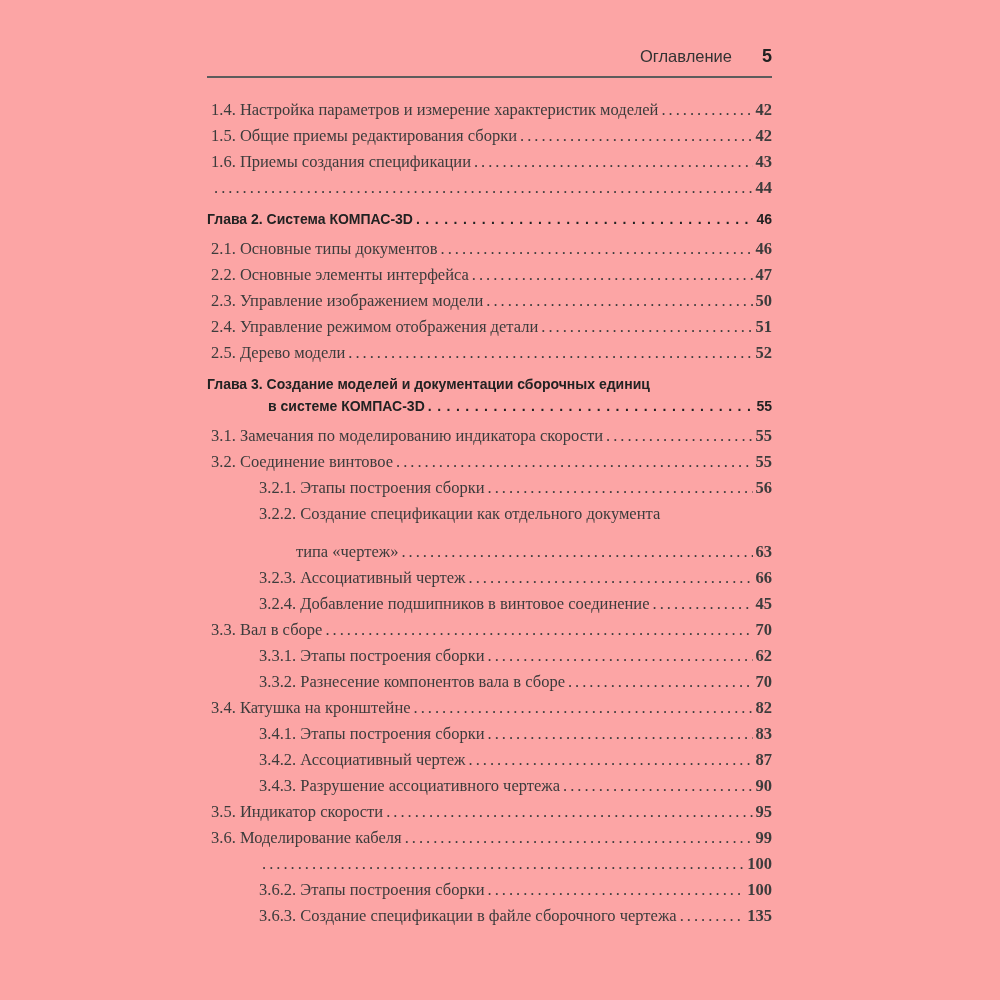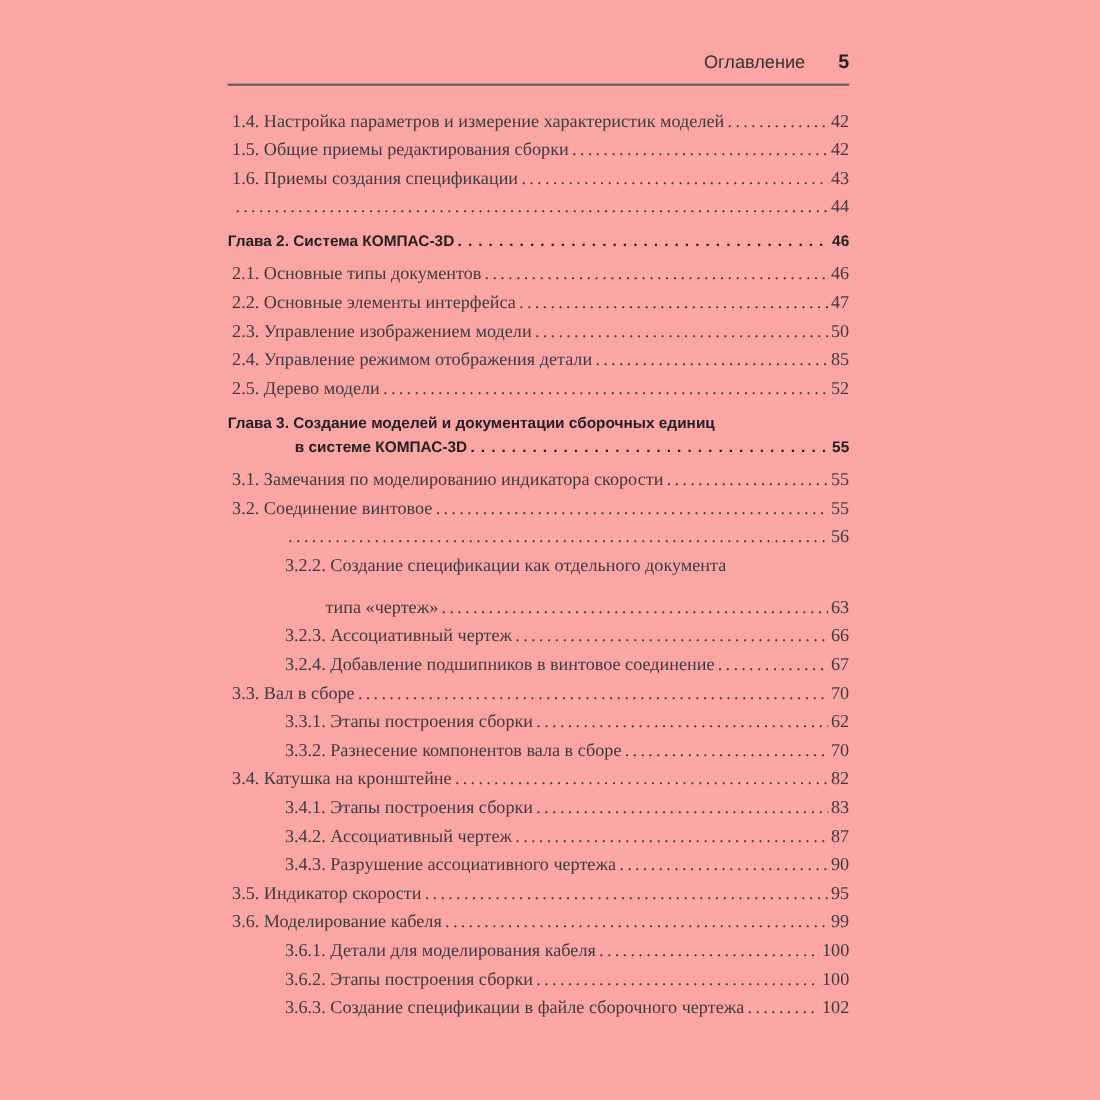--- a/index.html
+++ b/index.html
@@ -81,20 +81,21 @@
     margin:0 3px 0 3px;
     color:var(--text);
   }
   .chapter .dots{
     letter-spacing:5.5px;
     color:var(--heading);
   }
   .pg{
     text-align:right;
     white-space:nowrap;
+    font-weight:bold;
   }
 </style>
 </head>
 <body>
 
 <div class="page">
   <div class="content">
 
     <div class="header">
       <span class="header-title">Оглавление</span>
@@ -154,21 +155,21 @@
           <div class="leader-line">
             <span class="t">2.3. Управление изображением модели</span>
             <span class="dots">................................................................................................................................................................</span>
             <span class="pg">50</span>
           </div>
         </div>
         <div class="row l1">
           <div class="leader-line">
             <span class="t">2.4. Управление режимом отображения детали</span>
             <span class="dots">................................................................................................................................................................</span>
-            <span class="pg">85</span>
+            <span class="pg">51</span>
           </div>
         </div>
         <div class="row l1">
           <div class="leader-line">
             <span class="t">2.5. Дерево модели</span>
             <span class="dots">................................................................................................................................................................</span>
             <span class="pg">52</span>
           </div>
         </div>
         <div class="row chapter">
@@ -188,20 +189,21 @@
         </div>
         <div class="row l1">
           <div class="leader-line">
             <span class="t">3.2. Соединение винтовое</span>
             <span class="dots">................................................................................................................................................................</span>
             <span class="pg">55</span>
           </div>
         </div>
         <div class="row l2">
           <div class="leader-line">
+            <span class="t">3.2.1. Этапы построения сборки</span>
             <span class="dots">................................................................................................................................................................</span>
             <span class="pg">56</span>
           </div>
         </div>
         <div class="row l2">
           <div class="first-line">3.2.2. Создание спецификации как отдельного документа</div>
           <div class="leader-line cont">
             <span class="t">типа «чертеж»</span>
             <span class="dots">................................................................................................................................................................</span>
             <span class="pg">63</span>
@@ -211,21 +213,21 @@
           <div class="leader-line">
             <span class="t">3.2.3. Ассоциативный чертеж</span>
             <span class="dots">................................................................................................................................................................</span>
             <span class="pg">66</span>
           </div>
         </div>
         <div class="row l2">
           <div class="leader-line">
             <span class="t">3.2.4. Добавление подшипников в винтовое соединение</span>
             <span class="dots">................................................................................................................................................................</span>
-            <span class="pg">67</span>
+            <span class="pg">45</span>
           </div>
         </div>
         <div class="row l1">
           <div class="leader-line">
             <span class="t">3.3. Вал в сборе</span>
             <span class="dots">................................................................................................................................................................</span>
             <span class="pg">70</span>
           </div>
         </div>
         <div class="row l2">
@@ -279,35 +281,34 @@
         </div>
         <div class="row l1">
           <div class="leader-line">
             <span class="t">3.6. Моделирование кабеля</span>
             <span class="dots">................................................................................................................................................................</span>
             <span class="pg">99</span>
           </div>
         </div>
         <div class="row l2">
           <div class="leader-line">
-            <span class="t">3.6.1. Детали для моделирования кабеля</span>
             <span class="dots">................................................................................................................................................................</span>
             <span class="pg">100</span>
           </div>
         </div>
         <div class="row l2">
           <div class="leader-line">
             <span class="t">3.6.2. Этапы построения сборки</span>
             <span class="dots">................................................................................................................................................................</span>
             <span class="pg">100</span>
           </div>
         </div>
         <div class="row l2">
           <div class="leader-line">
             <span class="t">3.6.3. Создание спецификации в файле сборочного чертежа</span>
             <span class="dots">................................................................................................................................................................</span>
-            <span class="pg">102</span>
+            <span class="pg">135</span>
           </div>
         </div>
       </div>
 
   </div>
 </div>
 
 </body></html>

